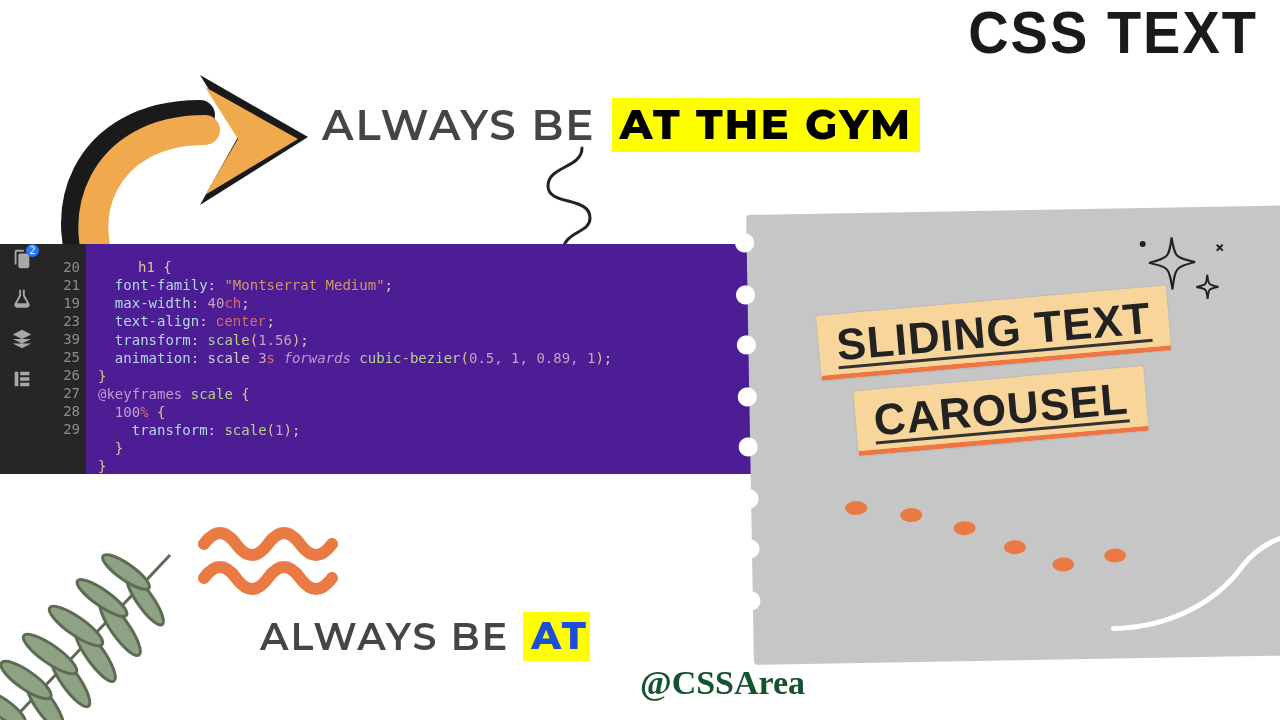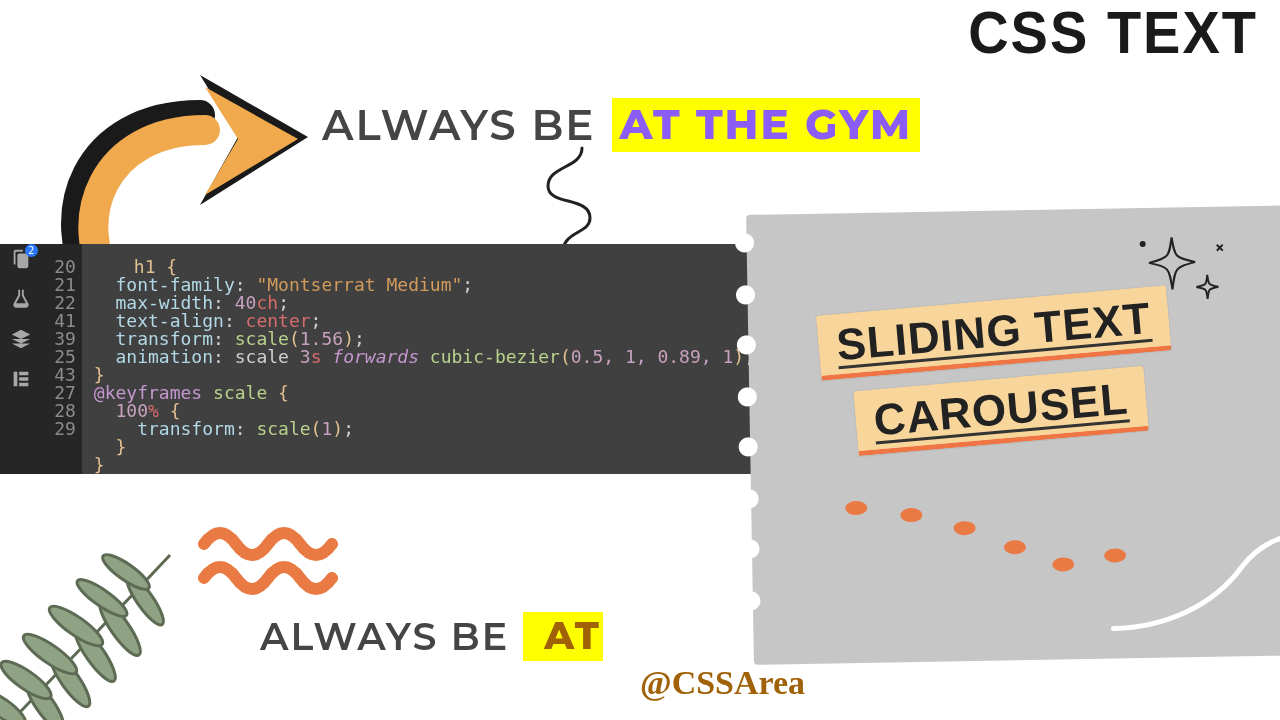--- a/index.html
+++ b/index.html
@@ -33,21 +33,21 @@
     font-size: 42px;
     font-weight: 600;
     font-family: "Segoe UI", "Montserrat", sans-serif;
     color: #454545;
     letter-spacing: 2px;
     display: flex;
     align-items: center;
   }
   .headline .hl-dynamic {
     background: #ffff00;
-    color: #8b5cf6;
+    color: #000000;
     font-weight: 800;
     margin-left: 16px;
     padding: 0 8px 2px 8px;
   }
 
   
   .squiggle {
     position: absolute;
     top: 148px;
     left: 540px;
@@ -65,24 +65,24 @@
     height: 240px;
   }
 
   
   .editor {
     position: absolute;
     top: 244px;
     left: 0;
     width: 755px;
     height: 230px;
-    background: #404040;
+    background: #4c1d95;
     display: flex;
     font-family: "Consolas", "Menlo", monospace;
-    font-size: 18px;
+    font-size: 14px;
     line-height: 18px;
   }
   .editor .iconbar {
     width: 44px;
     background: #262626;
     display: flex;
     flex-direction: column;
     align-items: center;
     gap: 18px;
     padding-top: 4px;
@@ -109,21 +109,21 @@
     padding: 14px 0 0 12px;
     color: #cfcfcf;
     white-space: pre;
   }
   
   .tok-sel   { color:#e2c08f;margin-left:40px; }
   .tok-prop  { color:#b2d8e5;margin-top:11px; }
   .tok-str   { color:#d29b5b; }
   .tok-num   { color:#c7a1bf; }
   .tok-unit  { color:#d76c6c; }
-  .tok-kw    { color:#d76c6c; }
+  .tok-kw    { color:#d76c6c;font-family:Liberation Mono, monospace; }
   .tok-fn    { color:#b8d28b; }
   .tok-punc  { color:#e2c08f; }
   .tok-plain { color:#cfcfcf; }
   .tok-at    { color:#c497cf;text-align:center; }
   .tok-bool  { color:#c497cf;font-style:italic; }
 
   
   .paper {
     position: absolute;
     top: 210px;
@@ -185,37 +185,37 @@
   
   .headline2 {
     position:absolute;
     top:612px; left:260px;
     font-size:38px; font-weight:600;
     font-family:"Segoe UI","Montserrat",sans-serif;
     color:#454545; letter-spacing:2px;
     display:flex; align-items:center;
   }
   .headline2 .hl-dynamic{
-    background:#ffff00; color:#a16207; font-weight:800; margin-left:14px;
-    padding:0 2px 2px 21px;
+    background:#ffff00; color:#1d4ed8; font-weight:800; margin-left:14px;
+    padding:0 2px 2px 8px;
   }
 
   
   .leaf {
     position:absolute;
     left:-40px; bottom:-40px;
     width:230px; height:240px;
   }
 
   
   .handle {
     position:absolute;
     bottom:18px; left:640px;
     font-family:"Comic Sans MS","Brush Script MT",cursive;
-    font-size:34px; font-weight:700; color:#a16207;
+    font-size:34px; font-weight:700; color:#14532d;
   }
 </style>
 </head>
 <body>
 
 <div class="css-text">CSS TEXT</div>
 
 <div class="headline">
   <span>ALWAYS BE</span>
   <span class="hl-dynamic">AT THE GYM</span>
@@ -257,25 +257,25 @@
       <svg viewBox="0 0 24 24" width="22" height="22">
           <path fill="currentColor" d="M4 4h4v16H4zM10 4h10v4H10zM10 10h10v4H10zM10 16h10v4H10z"></path>
         </svg>
     </div>
   </div>
   <div class="gutter">
     <div class="blank"></div>
     <div class="blank"></div>
     <div>20</div>
     <div>21</div>
-    <div>22</div>
-    <div>41</div>
+    <div>19</div>
+    <div>23</div>
     <div>39</div>
     <div>25</div>
-    <div>43</div>
+    <div>26</div>
     <div>27</div>
     <div>28</div>
     <div>29</div>
   </div>
   <div class="code"><span class="tok-sel">h1 </span><span class="tok-punc">{</span>
   <span class="tok-prop">font-family</span><span class="tok-plain">: </span><span class="tok-str">"Montserrat Medium"</span><span class="tok-plain">;</span>
   <span class="tok-prop">max-width</span><span class="tok-plain">: </span><span class="tok-num">40</span><span class="tok-unit">ch</span><span class="tok-plain">;</span>
   <span class="tok-prop">text-align</span><span class="tok-plain">: </span><span class="tok-kw">center</span><span class="tok-plain">;</span>
   <span class="tok-prop">transform</span><span class="tok-plain">: </span><span class="tok-fn">scale</span><span class="tok-punc">(</span><span class="tok-num">1.56</span><span class="tok-punc">)</span><span class="tok-plain">;</span>
   <span class="tok-prop">animation</span><span class="tok-plain">: </span><span class="tok-plain">scale</span><span class="tok-plain"> </span><span class="tok-num">3</span><span class="tok-unit">s</span><span class="tok-plain"> </span><span class="tok-bool">forwards</span><span class="tok-plain"> </span><span class="tok-fn">cubic-bezier</span><span class="tok-punc">(</span><span class="tok-num">0.5, 1, 0.89, 1</span><span class="tok-punc">)</span><span class="tok-plain">;</span>

